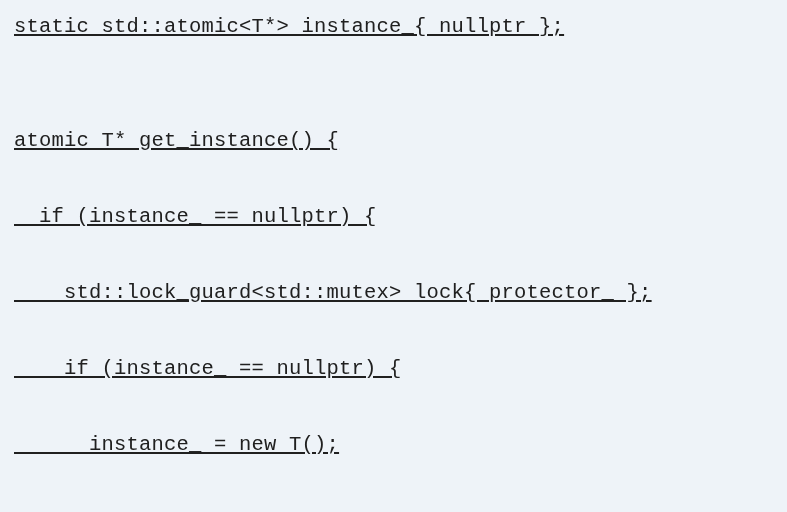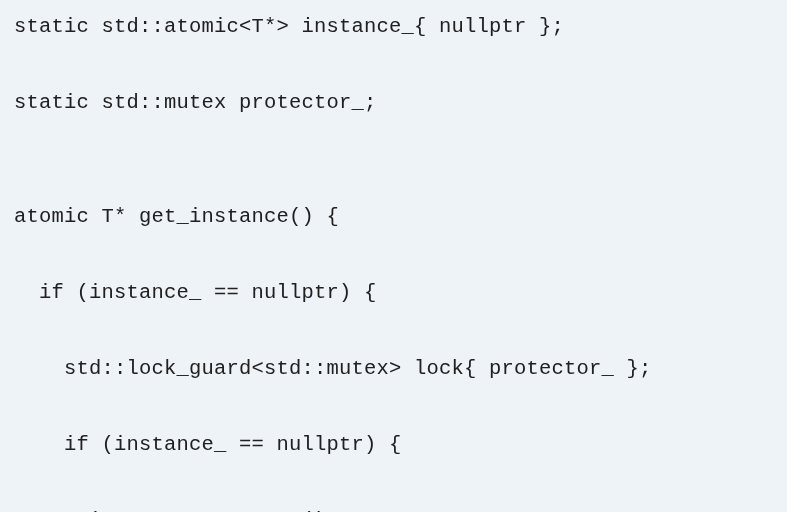--- a/index.html
+++ b/index.html
@@ -17,27 +17,27 @@
     padding: 8px 14px 12px 14px;
     font-family: Consolas, "Courier New", monospace;
     font-size: 20.5px;
     line-height: 38px;
     color: #202020;
     white-space: pre;
     letter-spacing: 0.2px;
   }
   .line {
     display: block;
+    text-decoration: underline;
   }
 </style>
 </head>
 <body>
 
 <pre class="code"><span class="line">static std::atomic&lt;T*&gt; instance_{ nullptr };</span>
-<span class="line">static std::mutex protector_;</span>
 <span class="line"></span>
 <span class="line">atomic T* get_instance() {</span>
 <span class="line">  if (instance_ == nullptr) {</span>
 <span class="line">    std::lock_guard&lt;std::mutex&gt; lock{ protector_ };</span>
 <span class="line">    if (instance_ == nullptr) {</span>
 <span class="line">      instance_ = new T();</span>
 
 
 
 </pre>

